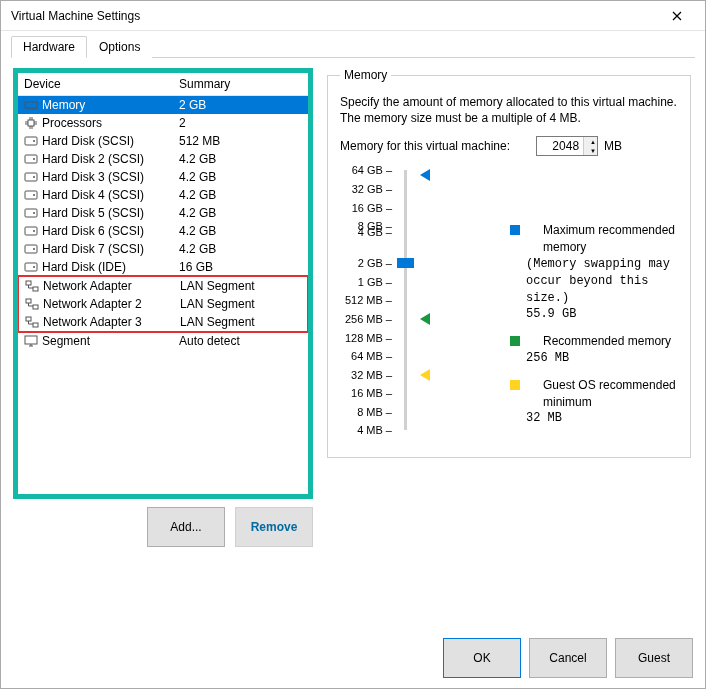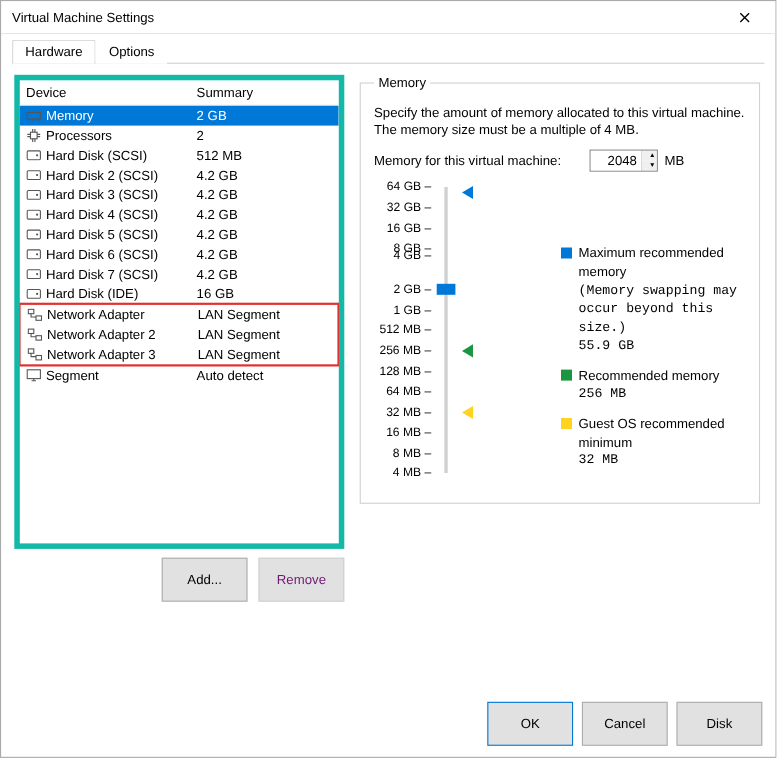--- a/index.html
+++ b/index.html
@@ -92,21 +92,21 @@
   }
   .btn {
     min-width: 78px;
     height: 40px;
     border: 1px solid #adadad;
     background: #e1e1e1;
     font-size: 12px;
     font-family: inherit;
     padding: 0 8px;
   }
-  .btn:disabled { color: #701a75; border-color:#d0d0d0; }
+  .btn:disabled { color: #0369a1; border-color:#d0d0d0;font-weight:bold; }
   .btn.primary { border: 1px solid #0078d7; background:#e1e1e1; }
   .right-pane { flex:1; }
   fieldset.memory {
     border: 1px solid #d0d0d0;
     padding: 8px 12px 12px 12px;
     height: 390px;
     position: relative;
   }
   fieldset.memory legend { padding: 0 4px; font-size:12px; }
   .mem-desc { margin: 4px 0 10px 0; line-height: 1.35; }
@@ -128,21 +128,21 @@
     position:absolute; left:57px; width:17px; height:10px; background:#0078d7; transform: translateY(-50%);
   }
   .arrow { position:absolute; width:0; height:0; transform: translateY(-50%); }
   .arrow.left-blue { border-top:6px solid transparent; border-bottom:6px solid transparent; border-right:10px solid #0078d7; }
   .arrow.left-green { border-top:6px solid transparent; border-bottom:6px solid transparent; border-right:10px solid #1a9641; }
   .arrow.left-yellow { border-top:6px solid transparent; border-bottom:6px solid transparent; border-right:10px solid #ffd320; }
   .legend {
     position:absolute; left:170px; top:52px; font-size:12px; line-height:1.4;
   }
   .legend-item { margin-bottom: 10px; }
-  .legend-item > div:first-child { display:flex; align-items:flex-start; gap:6px; }
+  .legend-item > div:first-child { display:flex; align-items:flex-start; gap:23px; }
   .sw { width:10px; height:10px; display:inline-block; flex-shrink:0; margin-top:3px;}
   .sw.blue{background:#0078d7;} .sw.green{background:#1a9641;} .sw.yellow{background:#ffd320;}
   .legend-sub { margin-left:16px;font-family:Liberation Mono, monospace; }
   .footer {
     display:flex; justify-content:flex-end; gap:8px; padding: 6px 12px 10px;
     align-items:center;
   }
 </style>
 </head>
 <body>
@@ -431,15 +431,15 @@
             </div>
           </div>
         </div>
       </fieldset>
     </div>
   </div>
 
   <div class="footer">
     <button class="btn primary">OK</button>
     <button class="btn">Cancel</button>
-    <button class="btn">Disk</button>
+    <button class="btn">Guest</button>
   </div>
 </div>
 
 </body></html>

